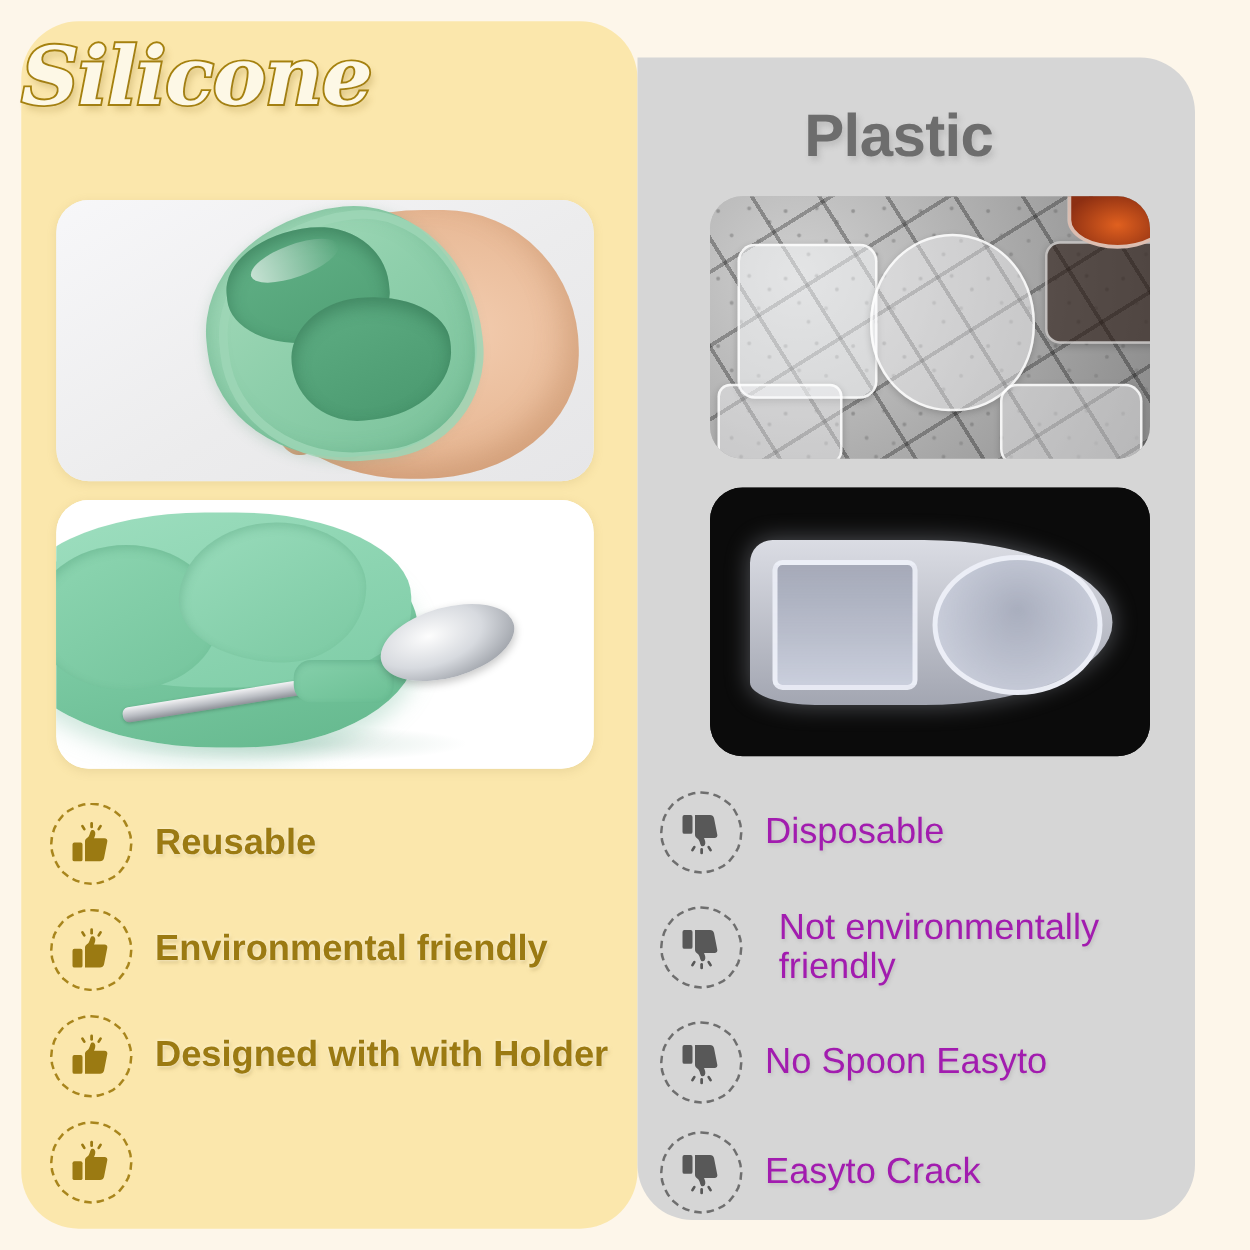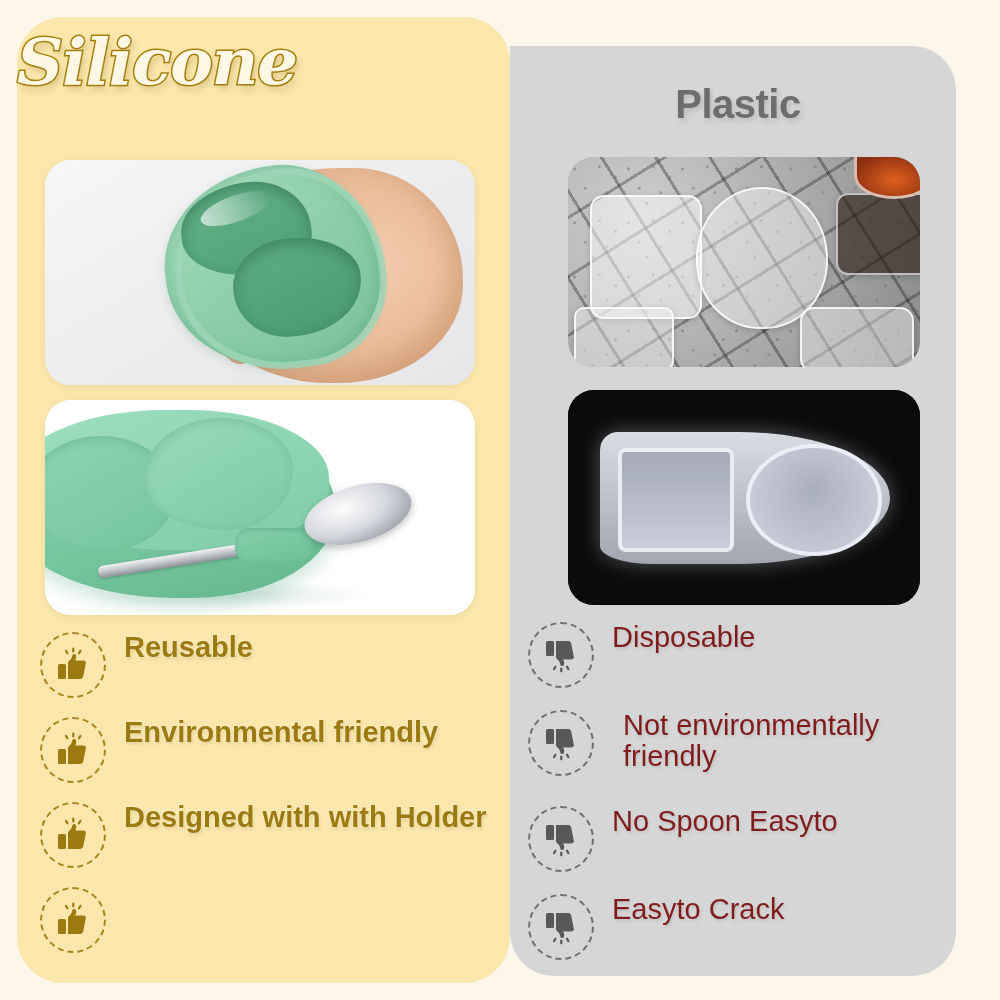--- a/index.html
+++ b/index.html
@@ -31,23 +31,23 @@
     font-family:"DejaVu Serif",serif;
     font-size:64px;font-weight:bold;font-style:italic;
     letter-spacing:-1px;
     color:#fdf8e6;
     -webkit-text-stroke:3px #a6820f;
     paint-order:stroke fill;
     text-shadow:3px 5px 6px rgba(150,120,40,.28);
     line-height:1.05;
   }
   .title-plastic{
-    position:absolute;left:515px;top:82px;width:446px;
+    position:absolute;left:496px;top:82px;width:446px;
     text-align:center;
-    font-size:40px;font-weight:bold;
+    font-size:48px;font-weight:bold;
     color:#6d6d6d;
     letter-spacing:-0.5px;
     text-shadow:2px 3px 5px rgba(90,90,90,.22);
   }
 
   
   .photo{position:absolute;overflow:hidden;border-radius:26px;}
 
   .photo-sil-1{left:45px;top:160px;width:430px;height:225px;background:#f4f4f6;
     box-shadow:0 2px 8px rgba(170,150,90,.18);}
@@ -199,42 +199,42 @@
     position:absolute;left:146px;top:12px;width:128px;height:104px;
     background:radial-gradient(ellipse at 50% 38%,rgba(160,166,184,.75),rgba(214,218,230,.92));
     border:4px solid rgba(240,242,250,.9);border-radius:50%;
   }
 
   
   .list{position:absolute;}
   .list-pros{left:40px;top:632px;width:460px;}
   .list-cons{left:528px;top:622px;width:420px;}
 
-  .row{display:flex;gap:18px;}
+  .row{display:flex;align-items:center;gap:18px;}
   .list-pros .row{height:85px;}
   .list-cons .row{height:88px;}
   .list-cons .row.tall{height:96px;gap:29px;}
 
   .badge{
     flex:0 0 auto;width:62px;height:62px;border-radius:50%;
     display:flex;align-items:center;justify-content:center;position:relative;
   }
   .badge.pro{border:2px dashed #a8851c;}
   .badge.con{border:2px dashed #6e6e6e;}
   .badge svg{display:block;}
 
   .label{
     font-size:29px;line-height:1.07;font-weight:normal;
   }
   .label.pro{
     color:#9b7a12;font-weight:bold;
     text-shadow:0 0 3px #fff8e0,1px 2px 3px rgba(200,175,110,.55);
   }
   .label.con{
-    color:#7f1d1d;
+    color:#a21caf;
     text-shadow:1px 2px 3px rgba(140,140,140,.30);
   }
 </style>
 </head>
 <body>
 
 <div class="stage">
 
   <div class="panel-silicone"></div>
 

